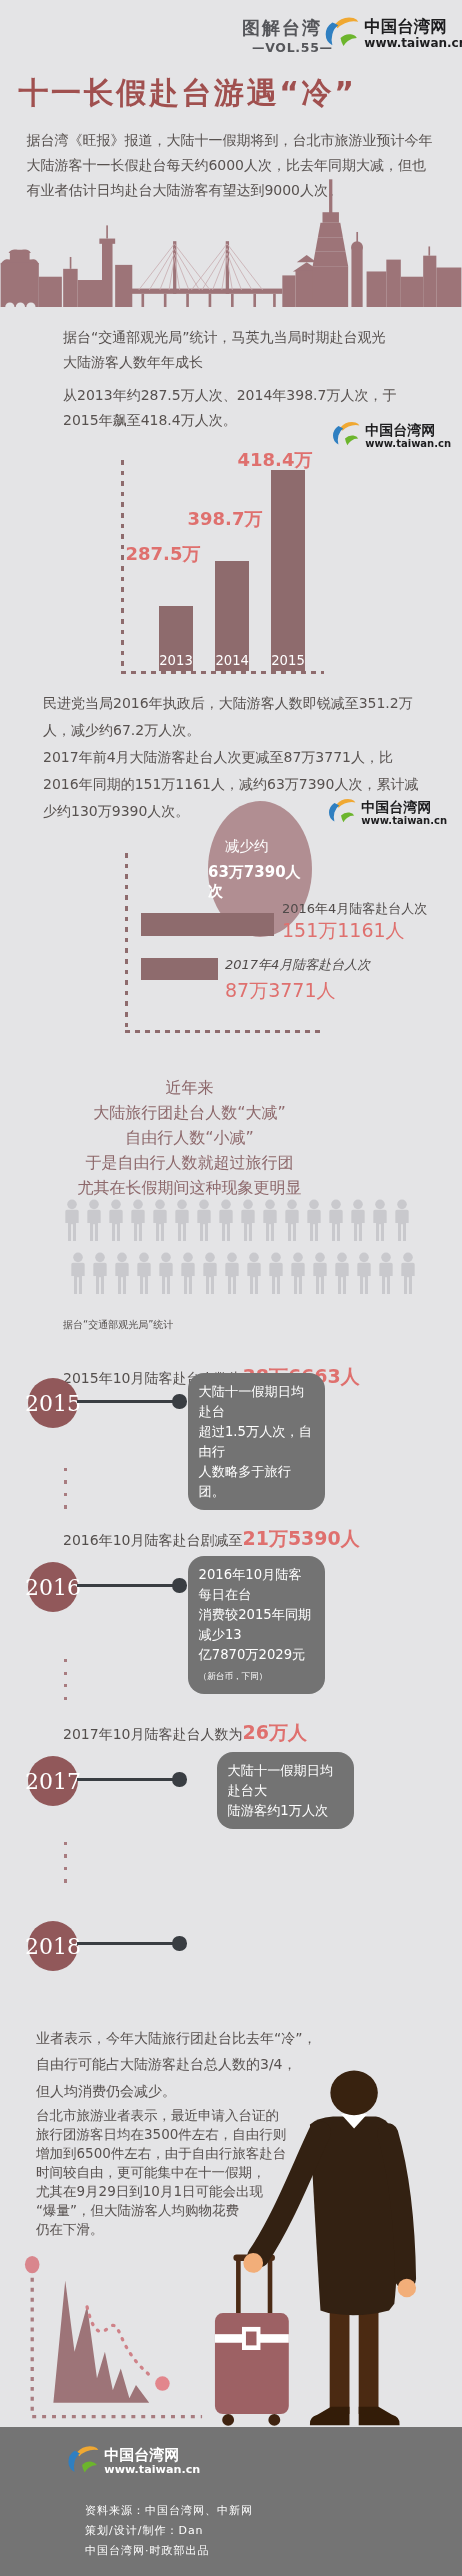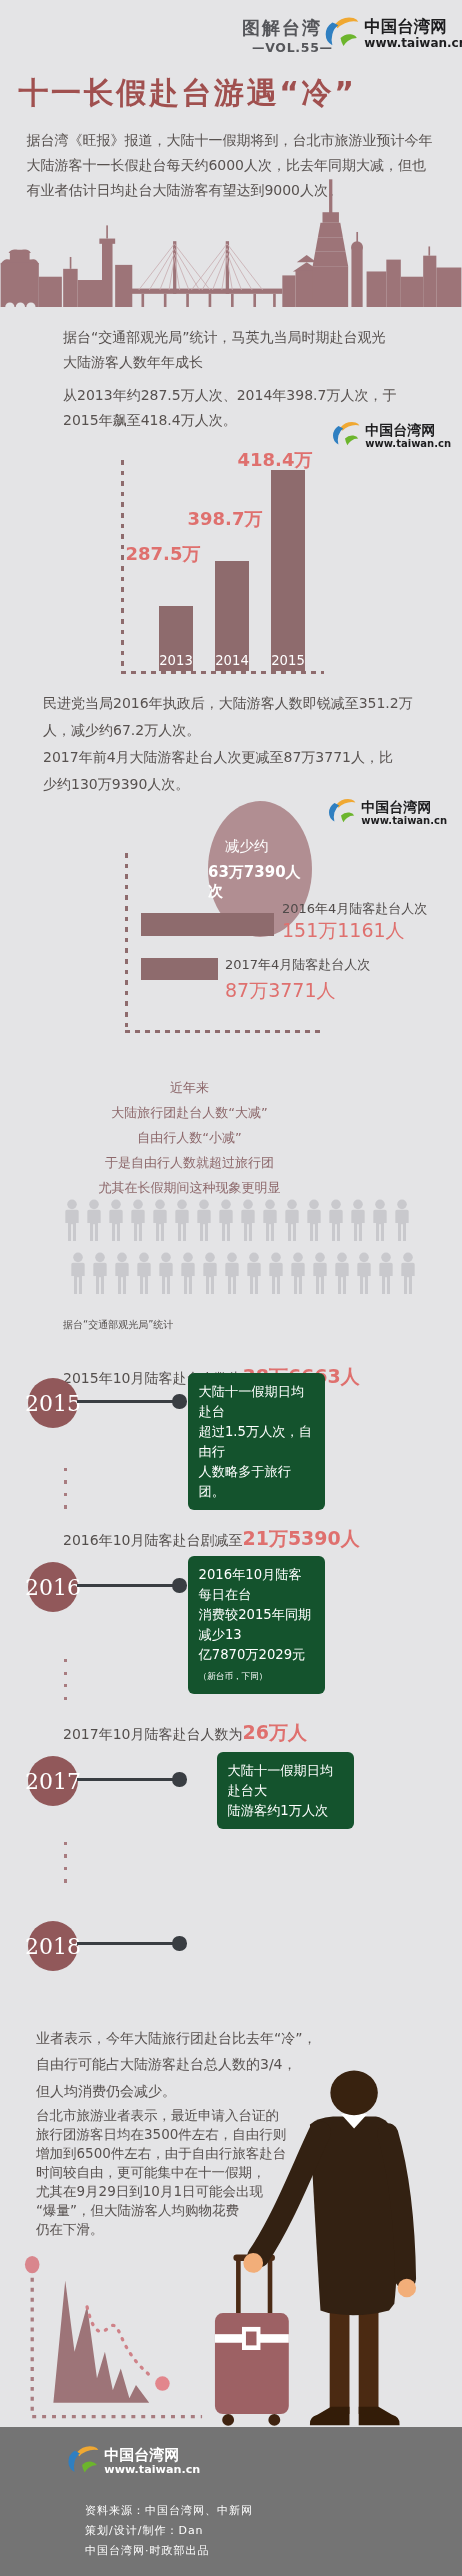--- a/index.html
+++ b/index.html
@@ -30,58 +30,58 @@
   #sec1 .gap{height:8px;}
   #para-dpp{left:43px;top:690px;line-height:27px;}
   
   .dash-v{position:absolute;width:2.6px;background-image:repeating-linear-gradient(180deg,#8e6b6d 0,#8e6b6d 4.6px,transparent 4.6px,transparent 10.6px);}
   .dash-h{position:absolute;height:2.6px;background-image:repeating-linear-gradient(90deg,#8e6b6d 0,#8e6b6d 4.6px,transparent 4.6px,transparent 10px);}
   #c1-axis-v{left:121px;top:460px;height:213px;}
   #c1-axis-h{left:121px;top:671px;width:203px;}
   .vbar{position:absolute;width:34px;background:#8e6b6d;display:flex;align-items:flex-end;justify-content:center;}
   .vbar span{color:#fff;font-size:13.2px;padding-bottom:3.3px;}
   #bar-2013{left:159px;top:606px;height:65px;}
-  #bar-2014{left:215px;top:561px;height:110px;}
+  #bar-2014{left:215px;top:561px;height:110px;justify-content:flex-end;}
   #bar-2015{left:271px;top:470px;height:201px;}
   .vlabel{position:absolute;transform:translateX(-50%);color:#df706e;font-size:18px;font-weight:bold;white-space:nowrap;}
   #vl-2013{left:163px;top:542px;}
   #vl-2014{left:225px;top:507px;}
   #vl-2015{left:275px;top:448px;}
   
   #circle-callout{left:208px;top:801px;width:104px;height:136px;border-radius:50%;background:#b18e92;
       color:#fff;display:flex;flex-direction:column;align-items:center;justify-content:center;gap:6.6px;}
   #circle-callout .c1{font-size:14.5px;align-self:flex-start;padding-left:17px;}
   #circle-callout .c2{font-size:15px;font-weight:bold;}
   
   #c2-axis-v{left:125px;top:853px;height:179px;}
   #c2-axis-h{left:125px;top:1030px;width:200px;}
   .hbar{position:absolute;background:#8e6b6d;}
   #hbar-2016{left:141px;top:913px;width:133px;height:23px;}
   #hbar-2017{left:141px;top:958px;width:77px;height:22px;}
   .hcat{position:absolute;font-size:13px;color:#4f4a49;white-space:nowrap;}
   .hval{position:absolute;font-size:19px;font-weight:normal;color:#df706e;white-space:nowrap;}
   #hcat-2016{left:282px;top:900px;}
   #hval-2016{left:282px;top:918px;}
-  #hcat-2017{left:225px;top:956px;}
+  #hcat-2017{left:225px;top:956px;font-style:italic;}
   #hval-2017{left:225px;top:978px;}
   
-  #trend-note{left:0;top:1075px;width:379px;text-align:center;font-size:13px;line-height:25px;color:#8d686b;}
+  #trend-note{left:0;top:1075px;width:379px;text-align:center;font-size:16px;line-height:25px;color:#8d686b;}
   
   .people-row{position:absolute;display:flex;gap:4px;}
   #people-row-0{left:63px;top:1199px;}
   #people-row-1{left:69px;top:1252px;}
   
   .stat{position:absolute;left:63px;white-space:nowrap;color:#534e4c;font-size:14px;}
   .stat b{color:#df706e;font-size:19px;font-weight:bold;}
   #tl-heading{left:63px;top:1318px;font-size:10px;color:#534e4c;}
   .tl-circle{position:absolute;left:28px;width:50px;height:50px;border-radius:50%;background:#91585a;color:#fff;
       display:flex;align-items:center;justify-content:center;font-family:"DejaVu Serif","Liberation Serif",serif;font-size:22px;}
   .tl-line{position:absolute;left:77px;width:99px;height:2.6px;background:#393d42;}
   .tl-dot{position:absolute;left:172px;width:14.5px;height:14.5px;border-radius:50%;background:#393d42;}
-  .tl-box{position:absolute;left:188px;width:137px;background:#14532d;border-radius:6px;color:#fff;
+  .tl-box{position:absolute;left:188px;width:137px;background:#737373;border-radius:16px;color:#fff;
       font-size:13.2px;line-height:20px;padding:8.6px 10.6px;box-sizing:border-box;}
   .tl-box .note{font-size:8.6px;}
   .dots-v{position:absolute;left:64px;width:3.3px;background-image:repeating-linear-gradient(180deg,#a87c80 0,#a87c80 3.3px,transparent 3.3px,transparent 12.5px);}
   #tlc-2015{top:1378px;} #tll-2015{top:1400px;} #tld-2015{top:1394px;} #tlb-2015{top:1373px;}
   #dots-1{top:1468px;height:48px;}
   #stat-2016{top:1526px;}
   #tlc-2016{top:1562px;} #tll-2016{top:1584px;} #tld-2016{top:1578px;} #tlb-2016{top:1556px;}
   #dots-2{top:1659px;height:48px;}
   #stat-2017{top:1720px;}
   #tlc-2017{top:1756px;} #tll-2017{top:1778px;} #tld-2017{top:1772px;} #tlb-2017{top:1752px;margin-left:29px;}
@@ -217,20 +217,21 @@
       <span>2015</span>
     </div>
   <div class="vlabel" id="vl-2013">287.5万</div>
   <div class="vlabel" id="vl-2014">398.7万</div>
   <div class="vlabel" id="vl-2015">418.4万</div>
 
   <div class="para nowrap" id="para-dpp">
     <div>民进党当局2016年执政后，大陆游客人数即锐减至351.2万</div>
     <div>人，减少约67.2万人次。</div>
     <div>2017年前4月大陆游客赴台人次更减至87万3771人，比</div>
+    <div>2016年同期的151万1161人，减约63万7390人次，累计减</div>
     <div>少约130万9390人次。</div>
   </div>
 
   <div class="abs logo logo-sm" id="logo-3">
     <span>
       <svg width="30" height="30" viewBox="0 0 100 100">
         <path fill="#f0a832" d="M35,25 Q55,2 85,8 Q95,11 98,18 Q80,14 62,22 Q48,28 42,36 Q37,30 35,25 Z"></path>
         <path fill="#2f7fc1" d="M28,20 Q10,32 10,52 Q10,72 28,82 Q24,66 28,52 Q32,36 44,28 Q34,22 28,20 Z"></path>
         <path fill="#6cb52d" d="M50,62 Q62,50 78,52 Q90,54 94,62 Q80,62 70,70 Q62,76 58,84 Q52,74 50,62 Z"></path>
       </svg>

